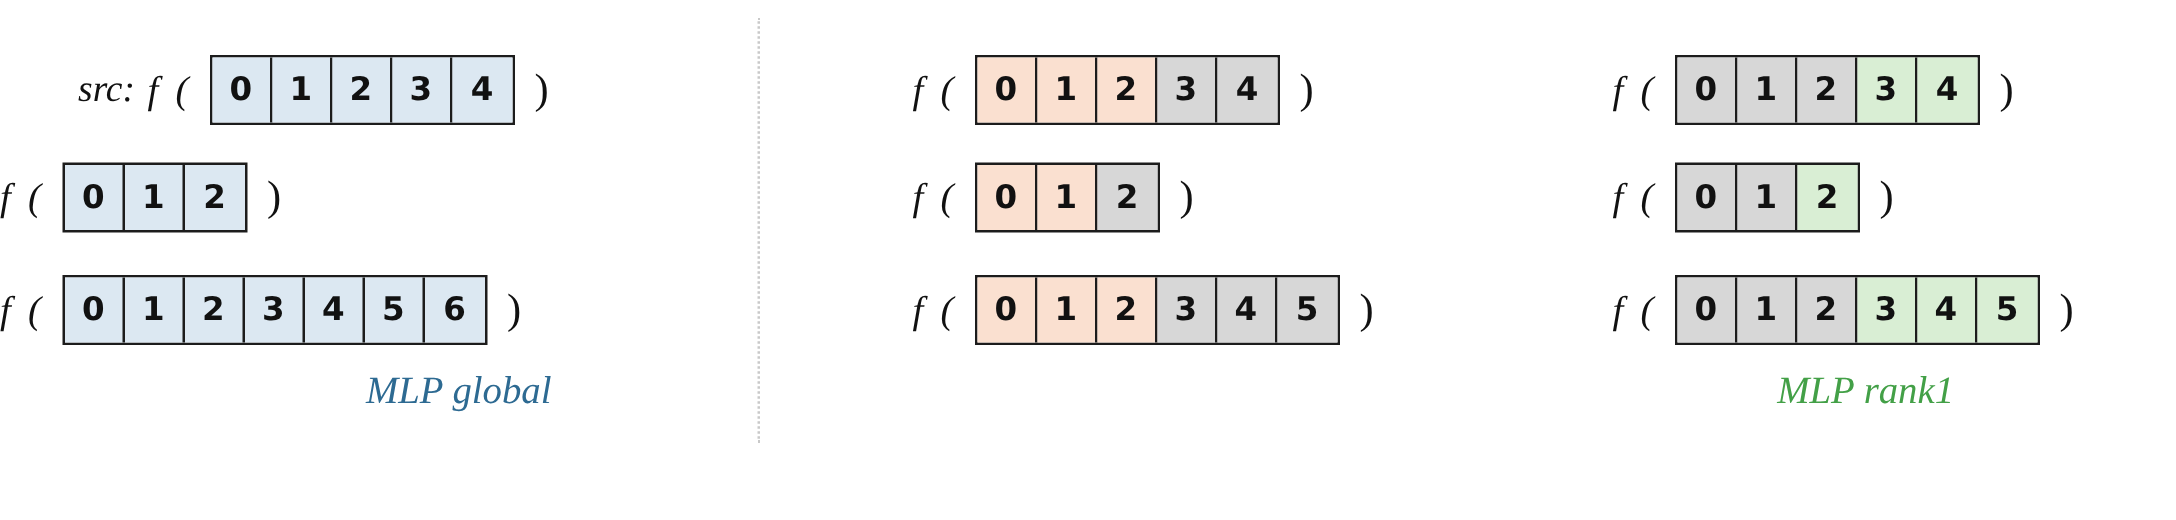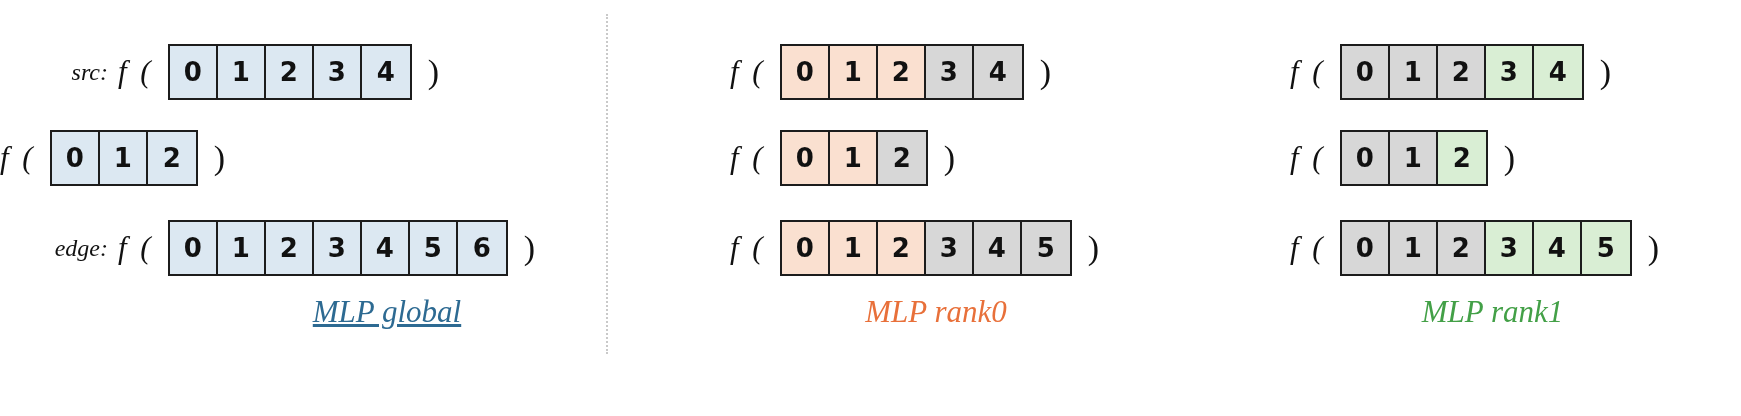--- a/index.html
+++ b/index.html
@@ -52,21 +52,21 @@
   .row-src  { top: 42px; }
   .row-dst  { top: 128px; }
   .row-edge { top: 218px; }
 
   
   .rowlabel {
     width: 118px;
     text-align: right;
     padding-right: 10px;
     font-style: italic;
-    font-size: 24px;
+    font-size: 30px;
     color: #111111;
     font-family: "Liberation Serif", serif;
     white-space: nowrap;
     box-sizing: border-box;
   }
   .rowlabel.empty { visibility: hidden; }
 
   .fparen {
     font-style: italic;
     font-size: 31px;
@@ -114,21 +114,21 @@
   .caption {
     position: absolute;
     top: 294px;
     width: 100%;
     text-align: center;
     font-family: "Liberation Serif", serif;
     font-style: italic;
     font-size: 31px;
     white-space: nowrap;
   }
-  #panel-global .caption { padding-left: 84px; text-decoration: underline; }
+  #panel-global .caption { padding-left: 64px; }
   #panel-rank0  .caption { padding-left: 44px; }
   #panel-rank1  .caption { padding-left: 36px; }
 </style>
 </head>
 <body>
 
 <div id="figure">
 
   <div class="divider"></div>
 
@@ -152,21 +152,20 @@
           <span class="fparen">f (</span>
           <div class="array">
             <div class="cell" style="background: rgb(220, 232, 242);">0</div>
             <div class="cell" style="background: rgb(220, 232, 242);">1</div>
             <div class="cell" style="background: rgb(220, 232, 242);">2</div>
           </div>
           <span class="closeparen">)</span>
         </div>
       </div>
       <div class="row row-edge">
-        <div class="rowlabel">edge:</div>
         <div class="arrwrap">
           <span class="fparen">f (</span>
           <div class="array">
             <div class="cell" style="background: rgb(220, 232, 242);">0</div>
             <div class="cell" style="background: rgb(220, 232, 242);">1</div>
             <div class="cell" style="background: rgb(220, 232, 242);">2</div>
             <div class="cell" style="background: rgb(220, 232, 242);">3</div>
             <div class="cell" style="background: rgb(220, 232, 242);">4</div>
             <div class="cell" style="background: rgb(220, 232, 242);">5</div>
             <div class="cell" style="background: rgb(220, 232, 242);">6</div>
@@ -211,21 +210,20 @@
             <div class="cell" style="background: rgb(250, 224, 208);">0</div>
             <div class="cell" style="background: rgb(250, 224, 208);">1</div>
             <div class="cell" style="background: rgb(250, 224, 208);">2</div>
             <div class="cell" style="background: rgb(215, 215, 215);">3</div>
             <div class="cell" style="background: rgb(215, 215, 215);">4</div>
             <div class="cell" style="background: rgb(215, 215, 215);">5</div>
           </div>
           <span class="closeparen">)</span>
         </div>
       </div>
-      <div class="caption" style="color: rgb(232, 112, 58);">MLP rank0</div>
     </div>
   <div class="panel" id="panel-rank1">
       <div class="row row-src">
         <div class="rowlabel empty"></div>
         <div class="arrwrap">
           <span class="fparen">f (</span>
           <div class="array">
             <div class="cell" style="background: rgb(215, 215, 215);">0</div>
             <div class="cell" style="background: rgb(215, 215, 215);">1</div>
             <div class="cell" style="background: rgb(215, 215, 215);">2</div>

